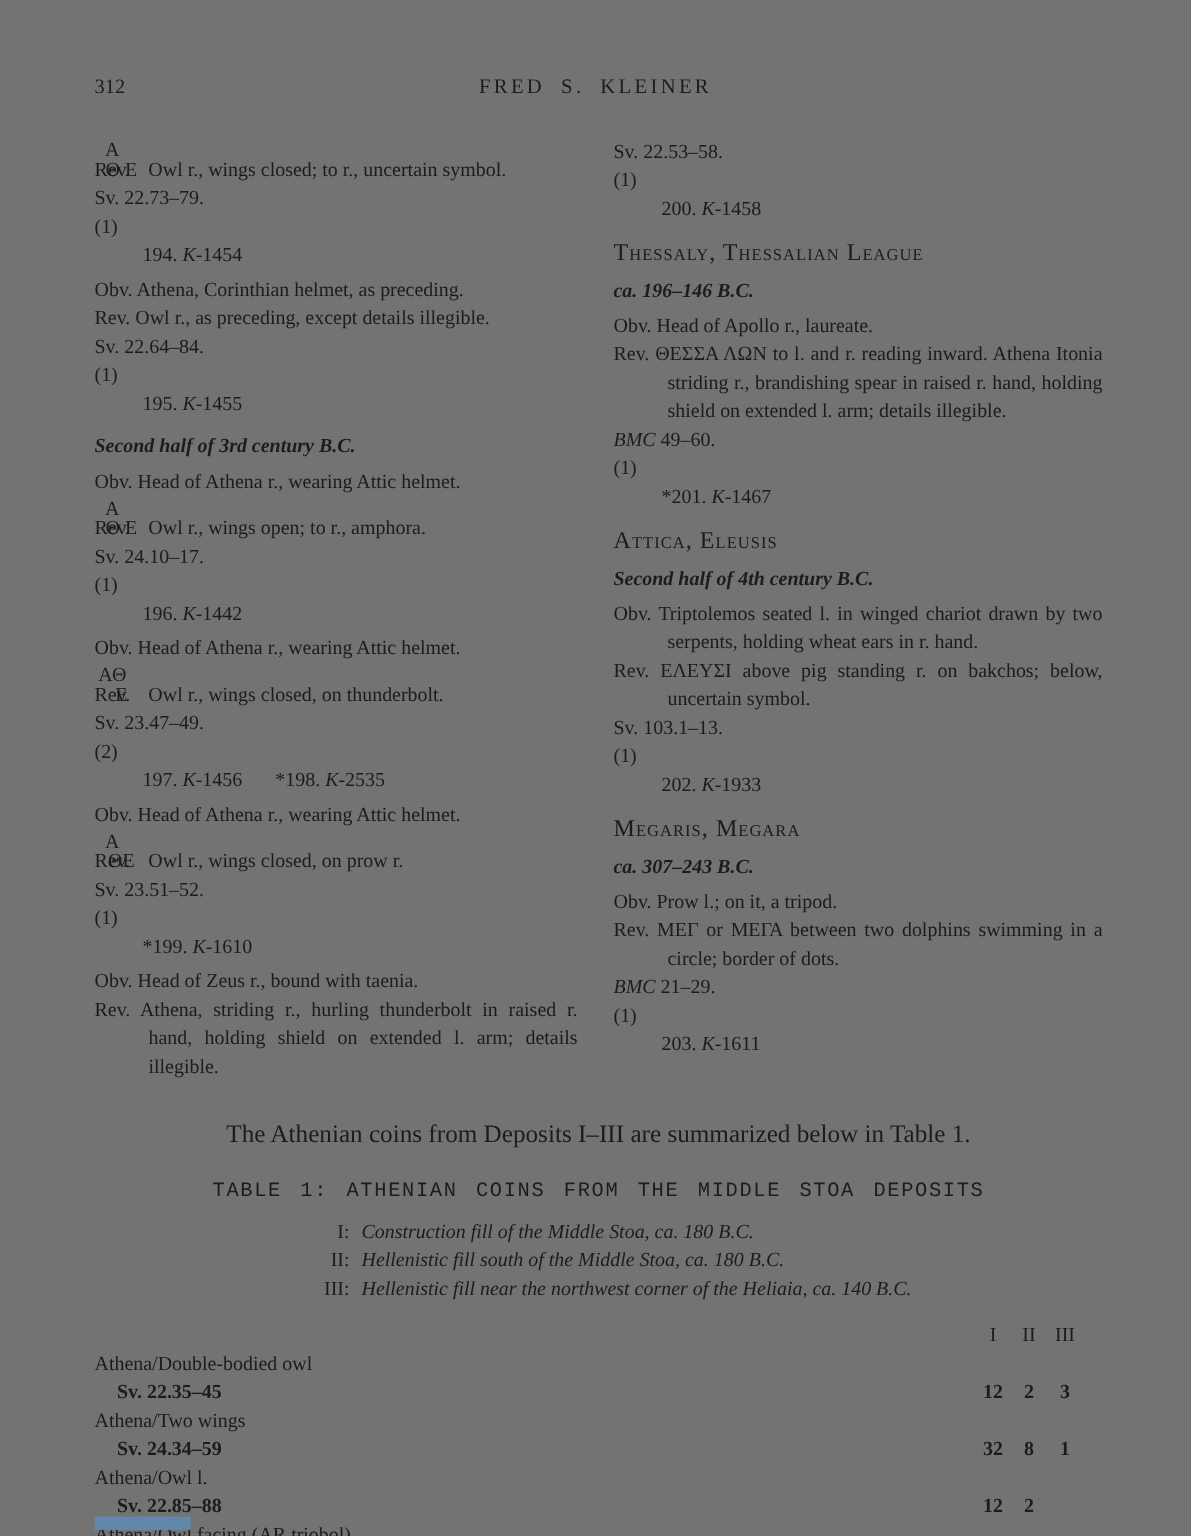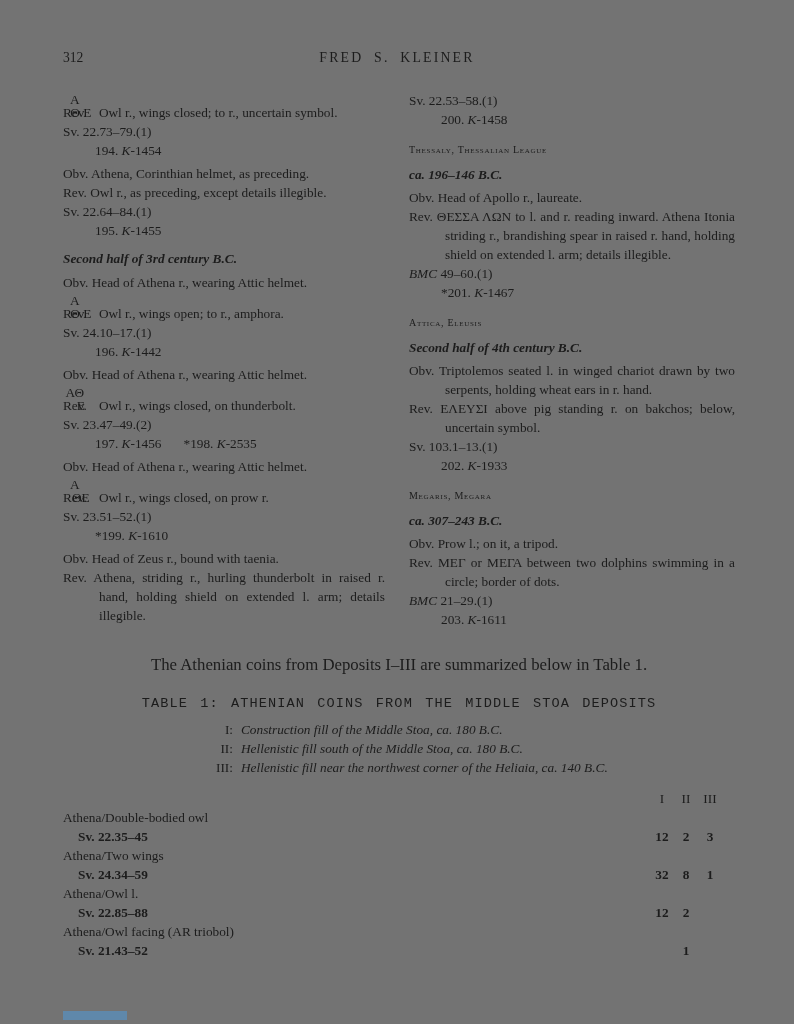--- a/index.html
+++ b/index.html
@@ -17,25 +17,25 @@
   
   .masthead{position:relative;height:19px;margin-bottom:24px;}
   .pagenum{position:absolute;left:0;top:0;font-size:13.6px;}
   .runhead{position:absolute;left:0;right:4px;top:0;text-align:center;font-size:13.8px;letter-spacing:2.2px;word-spacing:5px;}
   
   .columns{display:flex;gap:24px;}
   .col-left{width:322px;flex:0 0 auto;}
   .col-right{width:326px;flex:0 0 auto;}
   .col > * + *{margin-top:4px;}
   .hang{padding-left:36px;text-indent:-36px;text-align:justify;}
-  .refline{display:flex;}
+  .refline{display:flex;justify-content:space-between;flex-direction:column;}
   .cat{padding-left:32px;}
   .cat2{margin-left:22px;}
   .period{font-style:italic;font-weight:600;margin-top:9px;margin-bottom:5px;}
-  .region{font-variant:small-caps;letter-spacing:.7px;font-size:10px;margin-top:11px;}
+  .region{font-variant:small-caps;letter-spacing:.7px;font-size:16px;margin-top:11px;}
   .date{font-style:italic;font-weight:600;margin-top:6px;}
   
   .legend-line{margin-top:12px;}
   .legend{position:relative;display:inline-block;margin:0 6px;text-align:center;}
   .legend-top{position:absolute;left:50%;transform:translateX(-50%);bottom:13px;white-space:nowrap;}
   .legend-base{white-space:nowrap;padding-left:12px;}
   
   .summary{text-align:center;font-size:16.8px;margin-top:26px;}
   .table-title{text-align:center;font-size:13.6px;letter-spacing:1.1px;word-spacing:3px;margin-top:20px;font-family:Liberation Mono, monospace;}
   .notes{margin:7px 0 0 136px;}

